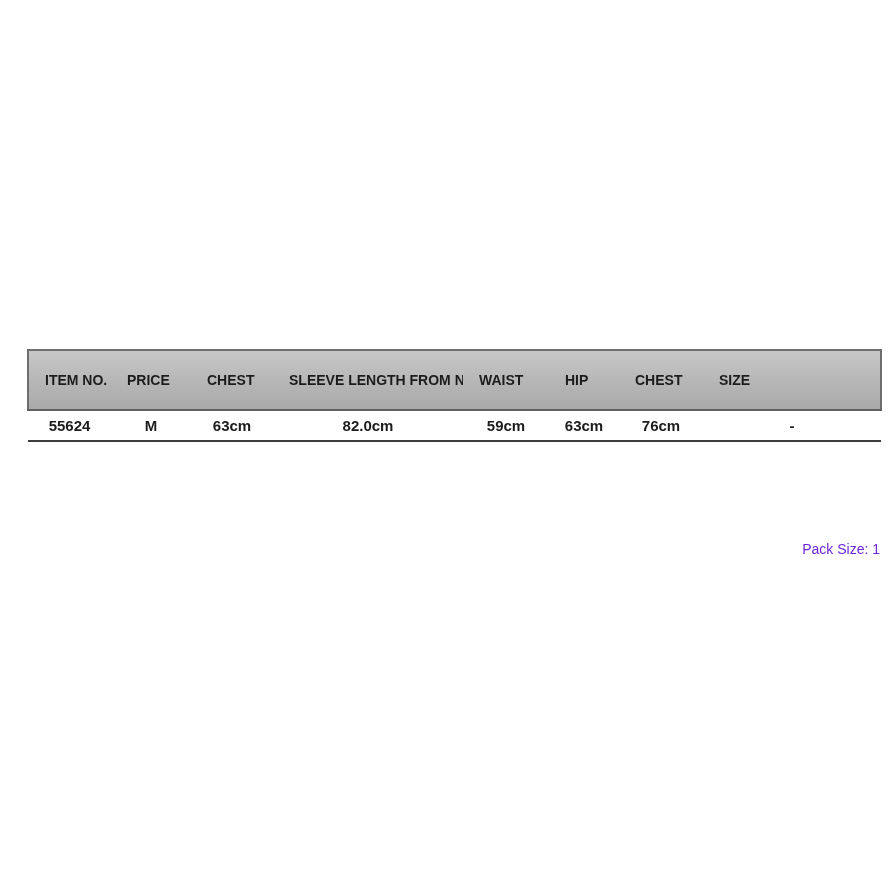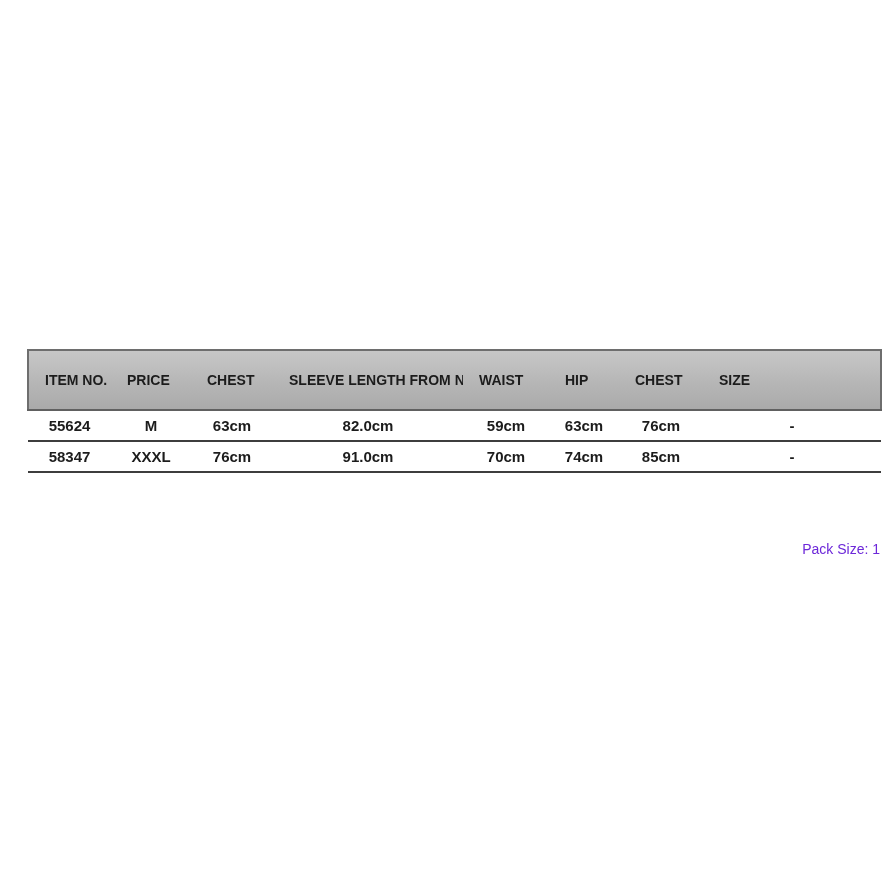--- a/index.html
+++ b/index.html
@@ -99,28 +99,18 @@
         <tr>
           <td>55624</td>
           <td>M</td>
           <td>63cm</td>
           <td>82.0cm</td>
           <td>59cm</td>
           <td>63cm</td>
           <td>76cm</td>
           <td>-</td>
         </tr>
-        <tr>
-          <td>58347</td>
-          <td>XXXL</td>
-          <td>76cm</td>
-          <td>91.0cm</td>
-          <td>70cm</td>
-          <td>74cm</td>
-          <td>85cm</td>
-          <td>-</td>
-        </tr>
       </tbody>
     </table>
   </div>
 
   <div class="pack-size">Pack Size: 1</div>
 </div>
 
 </body></html>

